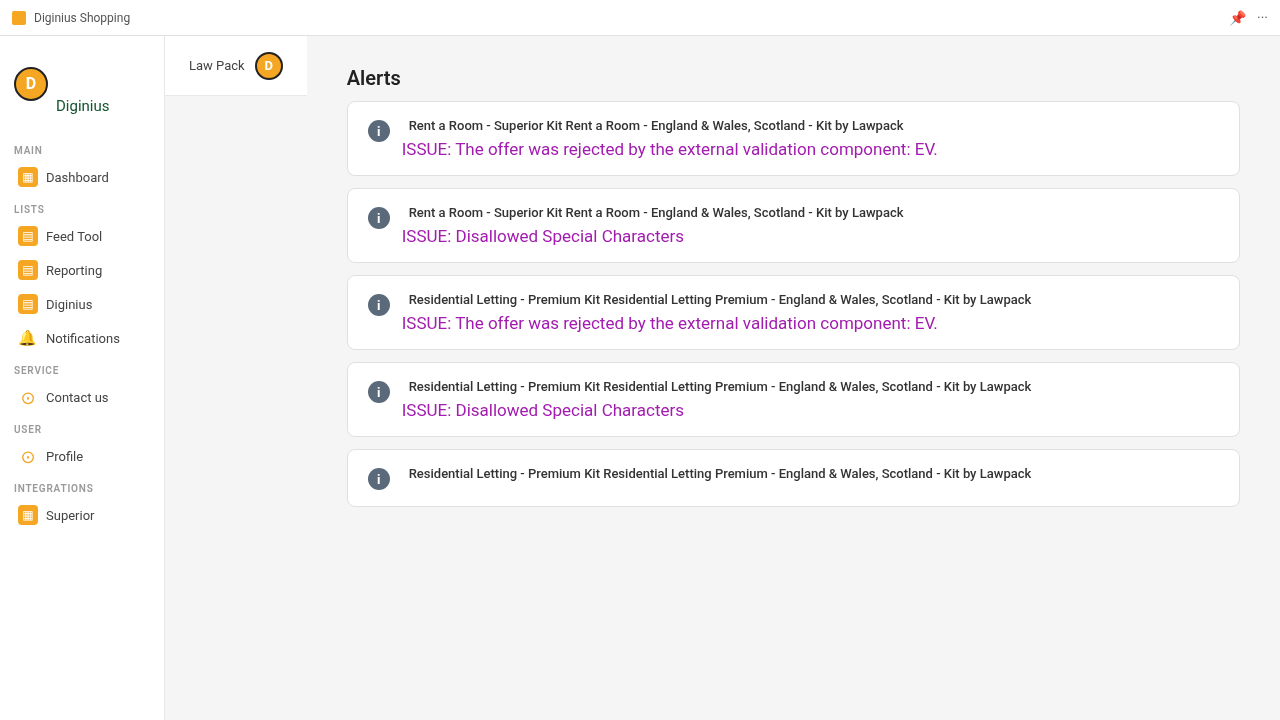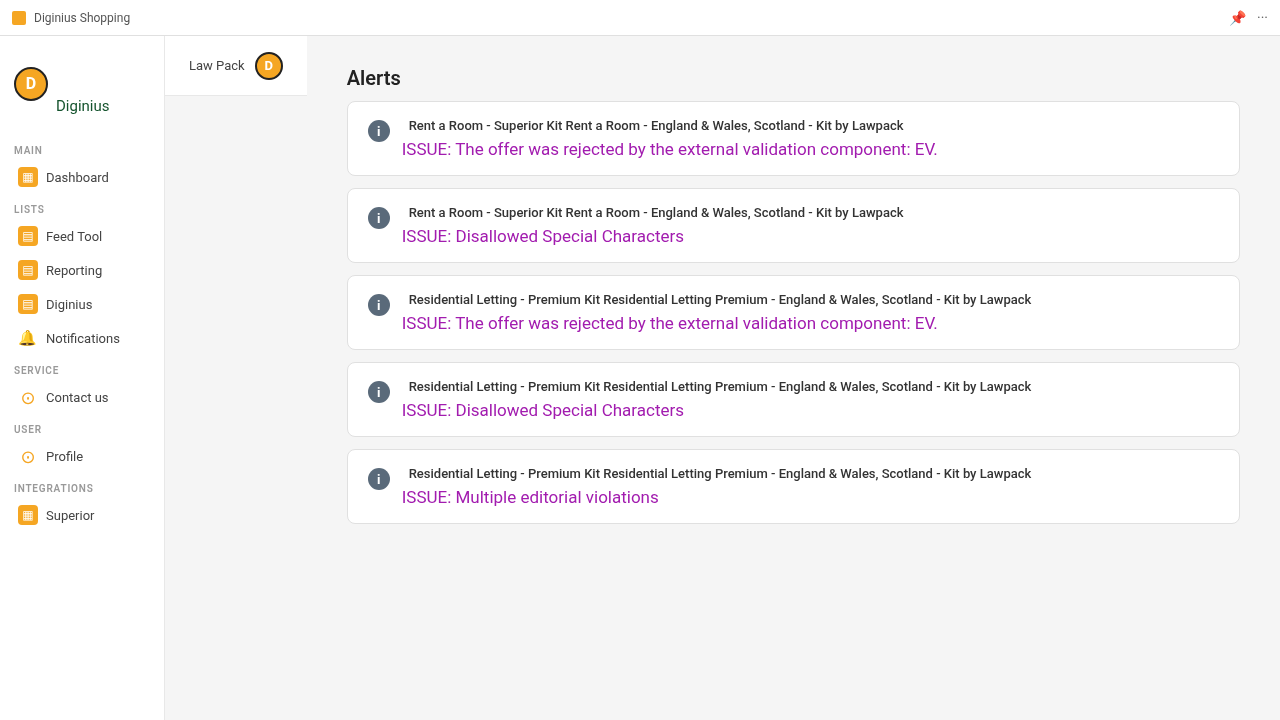--- a/index.html
+++ b/index.html
@@ -290,19 +290,18 @@
             <div class="alert-icon">i</div>
             <div class="alert-body">
               <div class="alert-title">Residential Letting - Premium Kit Residential Letting Premium - England &amp; Wales, Scotland - Kit by Lawpack</div>
               <div class="alert-issue">ISSUE: Disallowed Special Characters</div>
             </div>
           </div>
           <div class="alert-card">
             <div class="alert-icon">i</div>
             <div class="alert-body">
               <div class="alert-title">Residential Letting - Premium Kit Residential Letting Premium - England &amp; Wales, Scotland - Kit by Lawpack</div>
-              <div class="alert-issue">ISSUE: Multiple editorial violations</div>
             </div>
           </div>
         </div>
     </div>
   </div>
 </div>
 
 </body></html>

